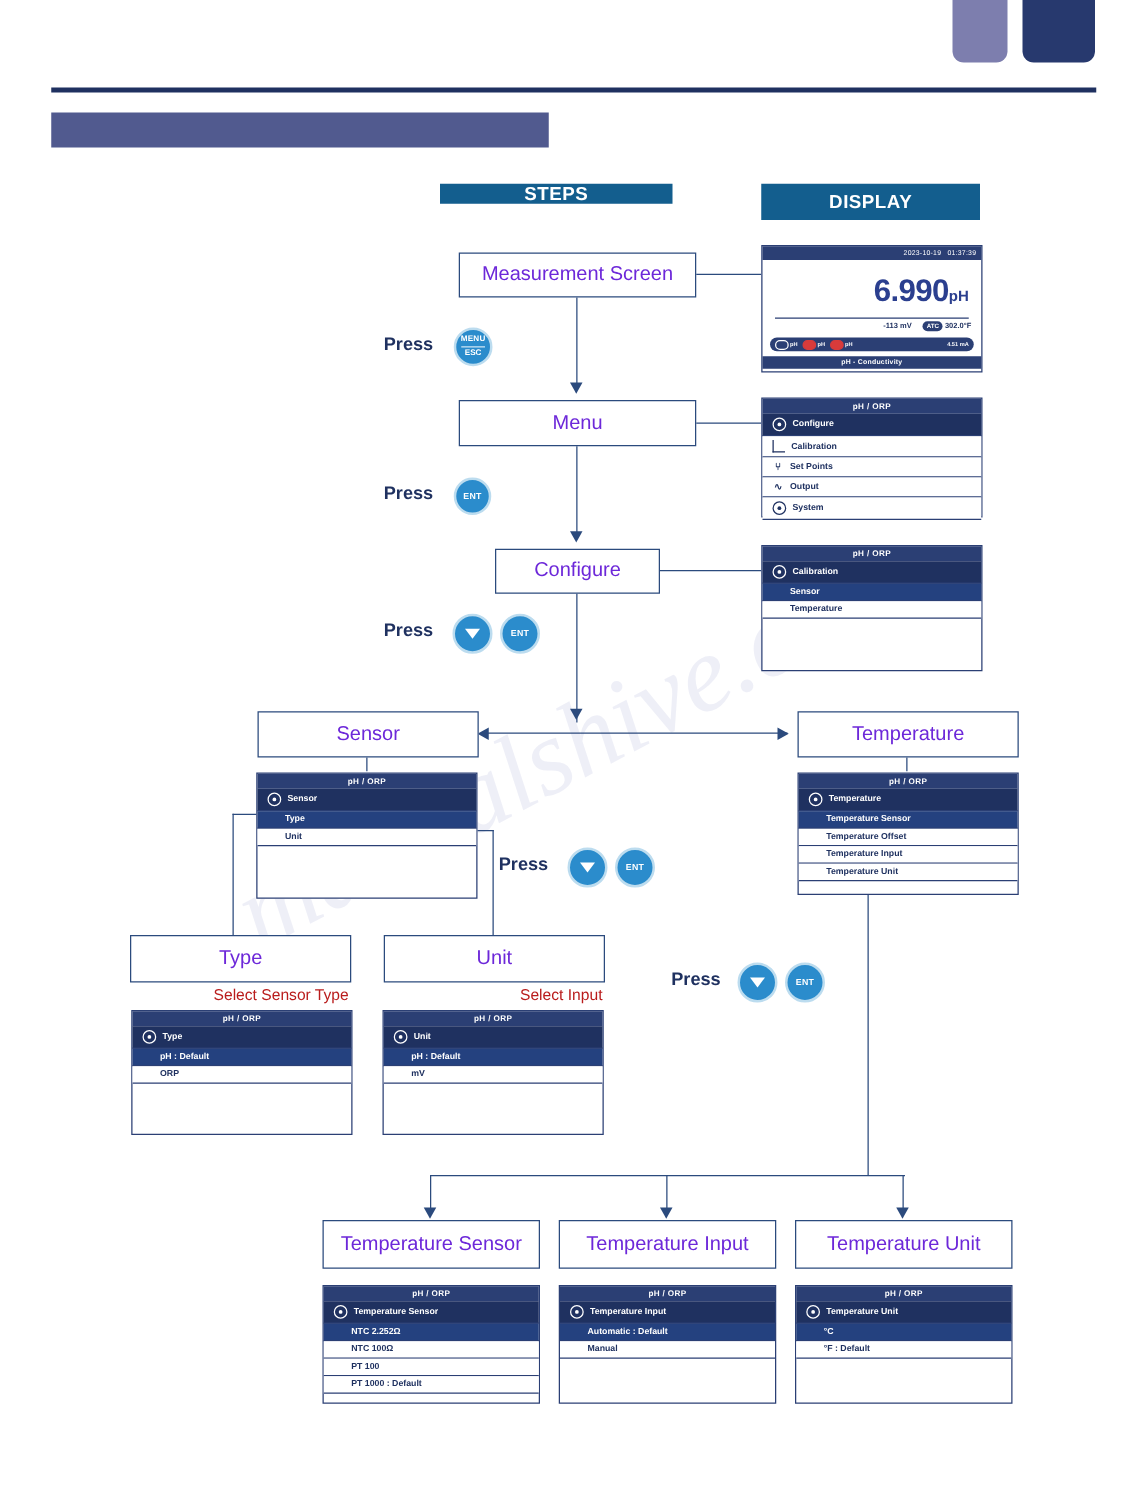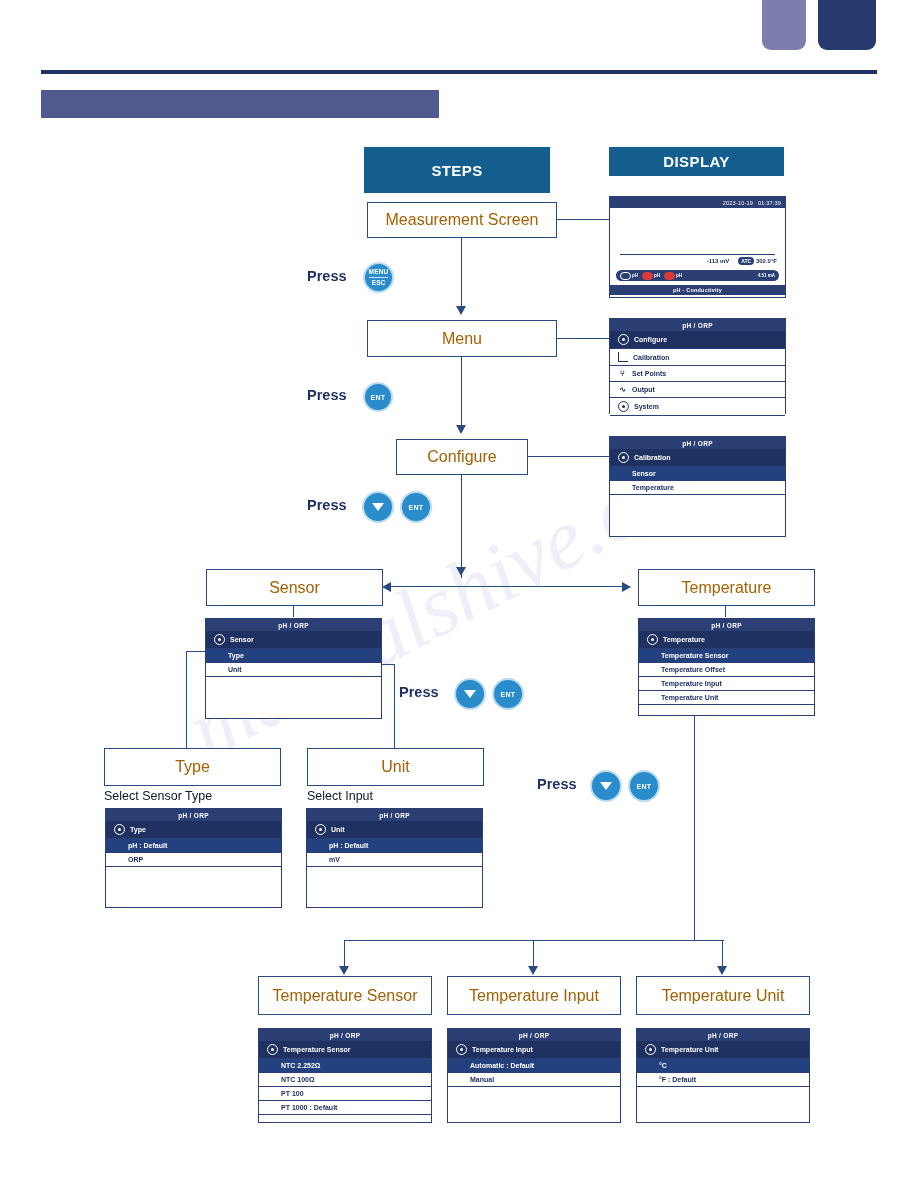--- a/index.html
+++ b/index.html
@@ -17,42 +17,42 @@
   
   #top-rule{left:41px;top:70px;width:836px;height:4px;background:#1f3160;}
   #section-banner{left:41px;top:90px;width:398px;height:28px;background:#515a8f;}
 
   
   .col-header{
     position:absolute;background:#135e8e;color:#ffffff;
     font-weight:bold;font-size:15px;letter-spacing:.4px;
     display:flex;align-items:center;justify-content:center;
   }
-  #hdr-steps{left:364px;top:147px;width:186px;height:46px;}
+  #hdr-steps{left:352px;top:147px;width:186px;height:16px;}
   #hdr-display{left:609px;top:147px;width:175px;height:29px;text-align:center;}
 
   
   .flow-box{
     position:absolute;border:1.3px solid #2b4a7d;background:#ffffff;
     display:flex;align-items:center;justify-content:center;
-    font-size:16px;color:#a16207;
+    font-size:16px;color:#6d28d9;
   }
   #box-measure{left:367px;top:202px;width:188px;height:34px;}
   #box-menu{left:367px;top:320px;width:188px;height:35px;}
   #box-configure{left:396px;top:439px;width:130px;height:34px;}
   #box-sensor{left:206px;top:569px;width:175px;height:35px;}
   #box-temperature{left:638px;top:569px;width:175px;height:35px;}
   #box-type{left:104px;top:748px;width:175px;height:36px;}
   #box-unit{left:307px;top:748px;width:175px;height:36px;}
   #box-temp-sensor{left:258px;top:976px;width:172px;height:37px;}
   #box-temp-input{left:447px;top:976px;width:172px;height:37px;}
   #box-temp-unit{left:636px;top:976px;width:172px;height:37px;}
 
   .sub-caption{
-    position:absolute;font-size:12.5px;color:#0f172a;text-align:left;width:175px;
+    position:absolute;font-size:12.5px;color:#b91c1c;text-align:right;width:175px;
   }
   #cap-type{left:104px;top:789px;}
   #cap-unit{left:307px;top:789px;}
 
   
   .press-label{position:absolute;font-weight:bold;font-size:14.5px;color:#1f3160;}
   #press1{left:307px;top:268px;}
   #press2{left:307px;top:387px;}
   #press3{left:307px;top:497px;}
   #press4{left:399px;top:684px;}
@@ -245,20 +245,23 @@
 <div class="key" id="key-ent-4">
   <span class="key-ent">ENT</span>
 </div>
 
 <div id="screen-measure">
   <div id="sm-top">
     <span>2023-10-19</span>
     <span>01:37:39</span>
   </div>
   <div id="sm-body">
+    <div id="sm-main">
+      <span class="val">6.990</span><span class="unit">pH</span>
+    </div>
     <div id="sm-div"></div>
     <div id="sm-sec">
       <span>-113 mV</span>
       <span><span class="atc-pill">ATC</span>
       <span>302.0°F</span></span>
     </div>
     <div id="sm-chips">
       <span class="chip">
           <span class="dot"></span>
           <span>pH</span>

